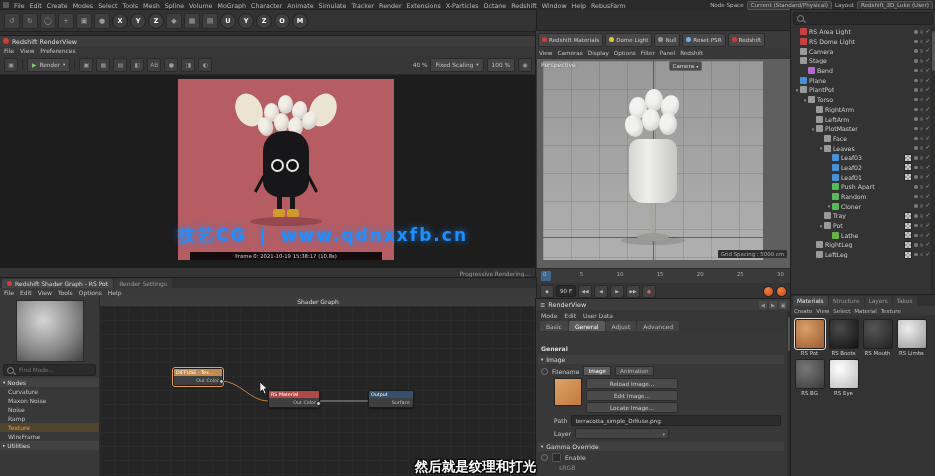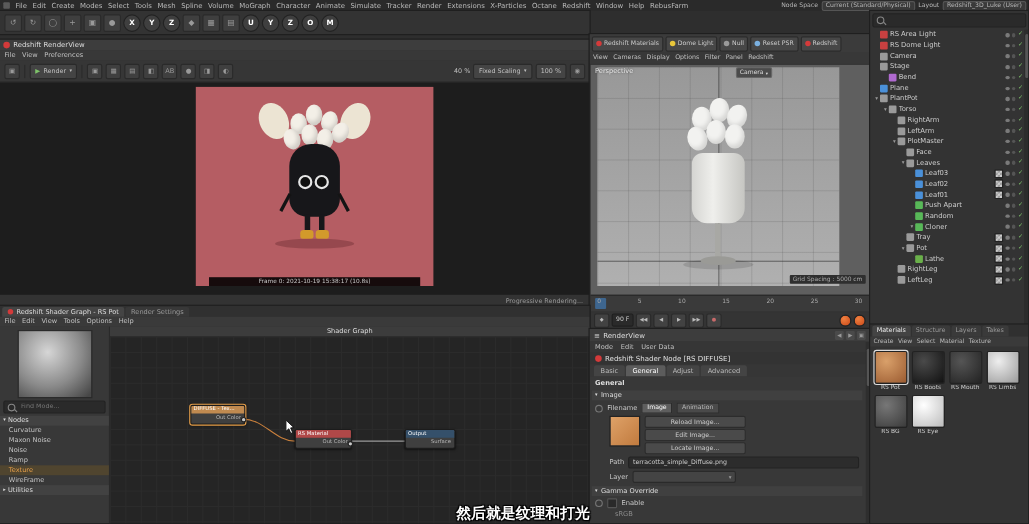--- a/index.html
+++ b/index.html
@@ -730,24 +730,20 @@
         <span>◀</span>
         <span>▶</span>
         <span>▣</span>
       </span>
     </div>
     <div class="attr-menu">
       <span>Mode</span>
         <span>Edit</span>
         <span>User Data</span>
     </div>
-    <div class="attr-node">
-      <span style="width:6px;height:6px;border-radius:50%;background:#d43a3a;flex:none;"></span>
-      <span>Redshift Shader Node [RS DIFFUSE]</span>
-    </div>
     <div class="attr-tabs">
       <span class="attr-tab">Basic</span>
         <span class="attr-tab selected">General</span>
         <span class="attr-tab">Adjust</span>
         <span class="attr-tab">Advanced</span>
     </div>
     <div class="attr-body">
       <div style="font-weight:bold;color:#ddd;">General</div>
       <div class="asec">
         <span style="font-size:4.5px;">▾</span>
@@ -832,15 +828,16 @@
         <div class="mat-thumb" style="background: radial-gradient(circle at 35% 30%, rgb(119, 119, 119), rgb(58, 58, 58));"></div>
         <div class="mat-label">RS BG</div>
       </div>
         <div class="mat-item colored">
         <div class="mat-thumb" style="background: radial-gradient(circle at 35% 30%, rgb(255, 255, 255), rgb(187, 187, 187));"></div>
         <div class="mat-label">RS Eye</div>
       </div>
     </div>
   </div>
 
+  <div class="watermark">技艺CG ｜ www.qdnxxfb.cn</div>
   <div class="subtitle">然后就是纹理和打光</div>
 
 </div>
 
 </body></html>

